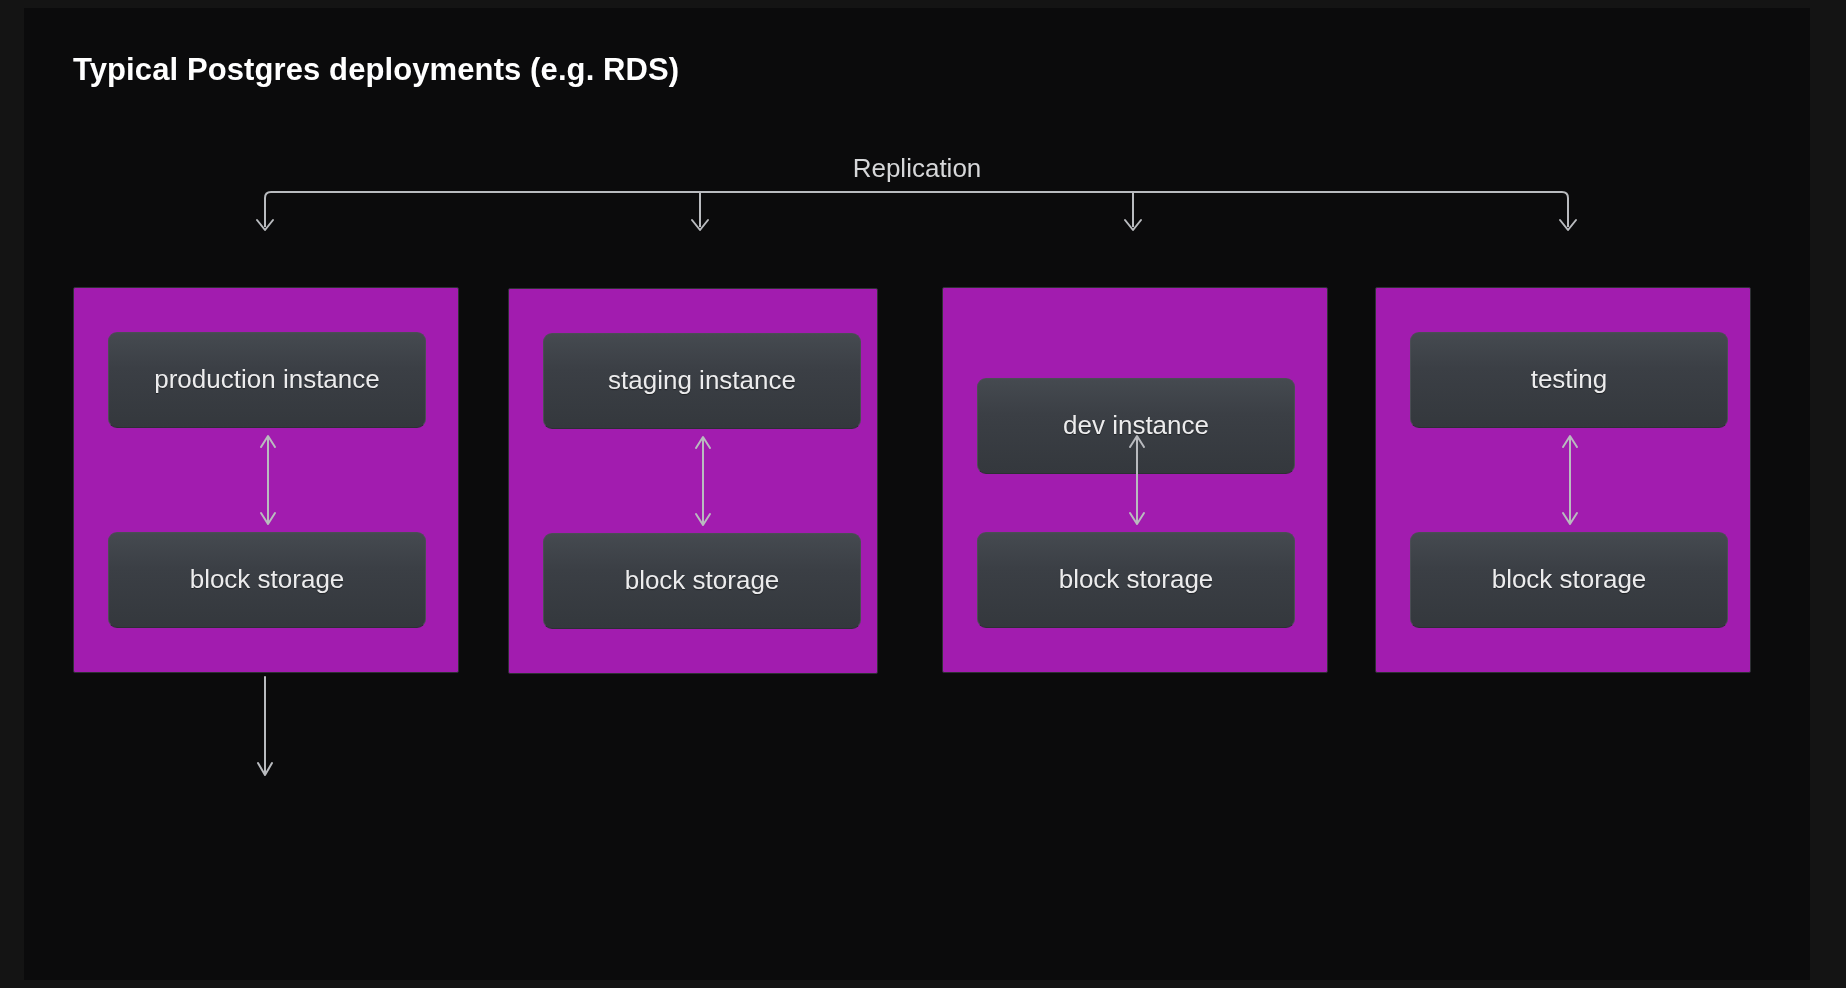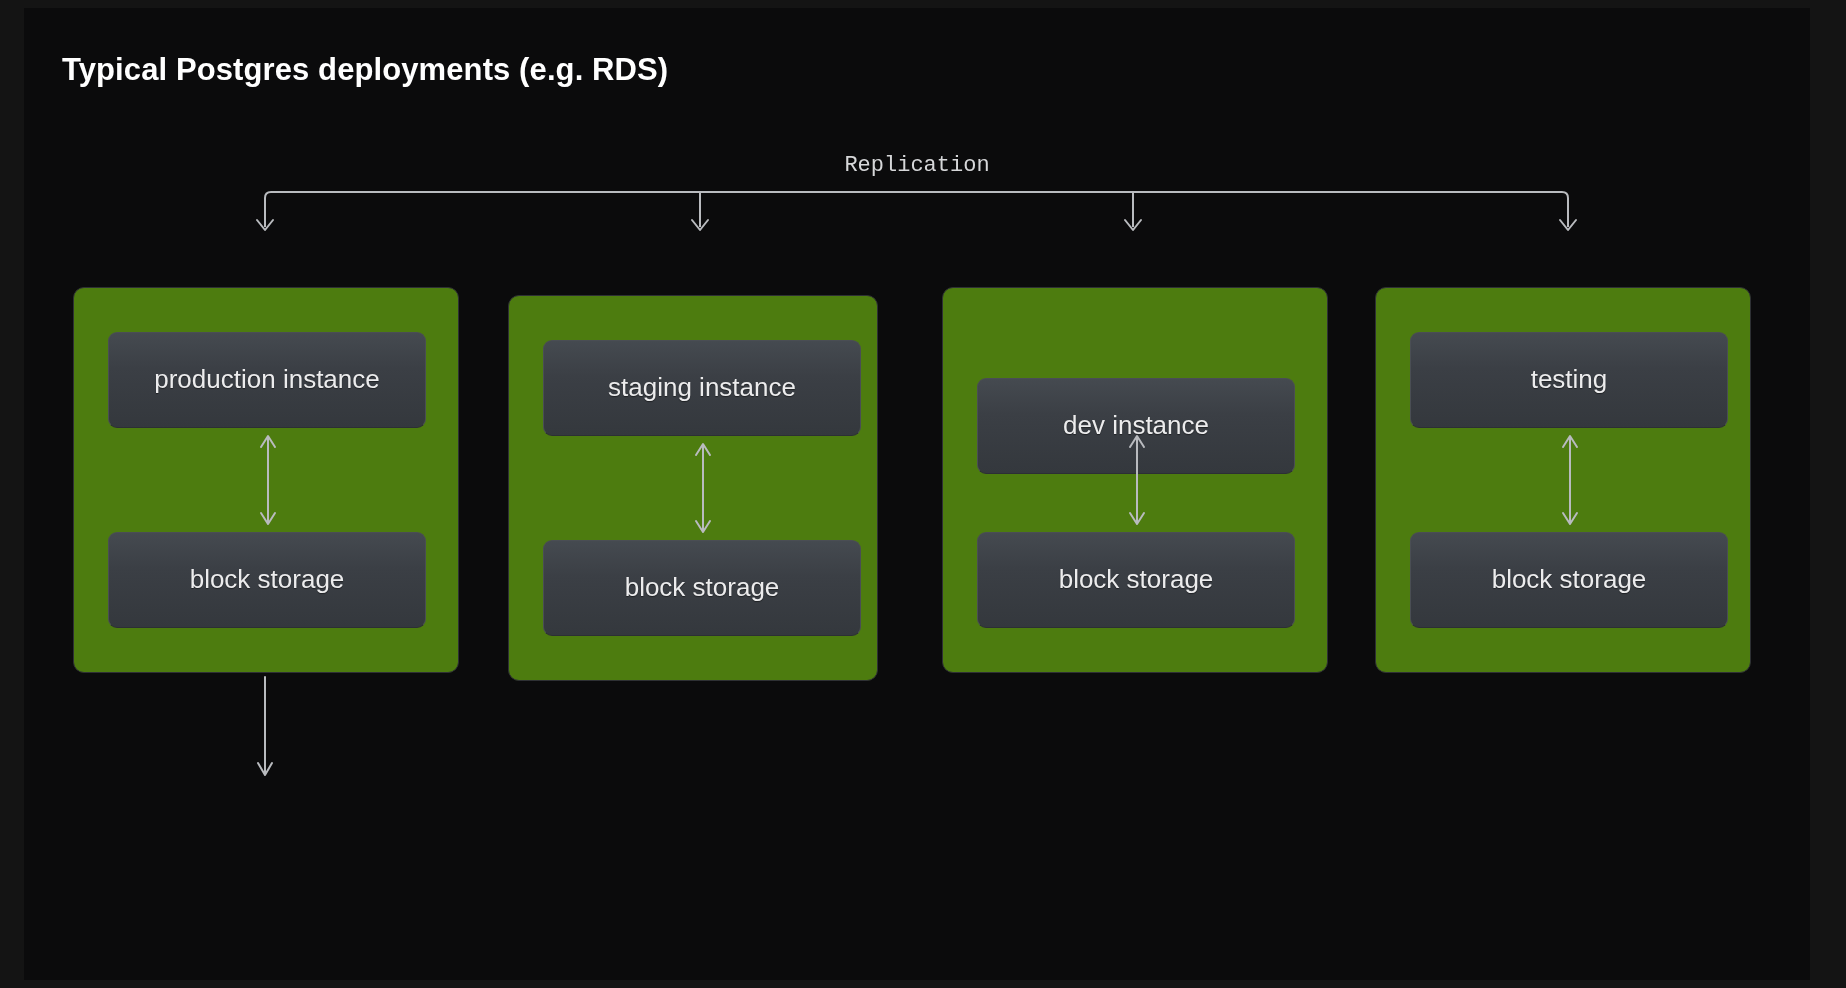--- a/index.html
+++ b/index.html
@@ -8,35 +8,35 @@
     background:#141414;
     font-family:"Liberation Sans", sans-serif;
     overflow:hidden;
   }
   #panel{
     position:absolute;left:24px;top:8px;width:1786px;height:972px;
     background:#0b0b0c;
     overflow:hidden;
   }
   #title{
-    position:absolute;left:38px;top:44px;
+    position:absolute;left:49px;top:44px;
     font-size:31px;font-weight:bold;color:#ffffff;
     letter-spacing:.1px;white-space:nowrap;
   }
   #replication-label{
     position:absolute;left:0;top:145px;width:1786px;
     text-align:center;
-    font-size:22px;color:#d6d7d9;font-family:Liberation Mono, monospace;
+    font-size:26px;color:#d6d7d9;
   }
   .bus-svg{position:absolute;left:0;top:0;width:1786px;height:972px;pointer-events:none;}
   .group-box{
     position:absolute;
     border:1px solid #2e3034;
-    border-radius:11px;
-    background:#4d7c0f;
+    border-radius:2px;
+    background:#a21caf;
     box-sizing:border-box;
   }
   .node{
     position:absolute;
     border-radius:9px;
     box-sizing:border-box;
     background:linear-gradient(180deg,#454a50 0%,#3b3f45 38%,#34383d 100%);
     border:1px solid #4a4e54;
     border-bottom-color:#2c2f34;
     color:#ececed;
@@ -77,21 +77,21 @@
     <svg class="arrow-svg" style="left:160px;top:140px;width:70px;height:104px;" viewBox="0 0 70 104">
       <g stroke="#b9bbbf" stroke-width="2" fill="none" stroke-linecap="round" stroke-linejoin="round">
         <path d="M 34 10 L 34 94"></path>
         <path d="M 27 19 L 34 8 L 41 19"></path>
         <path d="M 27 85 L 34 96 L 41 85"></path>
       </g>
     </svg>
     <div class="node" style="left:34px;top:244px;width:318px;height:96px;">block storage</div>
   </div>
 
-  <div class="group-box" style="left:484px;top:287px;width:370px;height:386px;padding-left:41px;">
+  <div class="group-box" style="left:484px;top:280px;width:370px;height:386px;padding-left:41px;">
     <div class="node" style="left:34px;top:44px;width:318px;height:96px;">staging instance</div>
     <svg class="arrow-svg" style="left:160px;top:140px;width:70px;height:104px;" viewBox="0 0 70 104">
       <g stroke="#b9bbbf" stroke-width="2" fill="none" stroke-linecap="round" stroke-linejoin="round">
         <path d="M 34 10 L 34 94"></path>
         <path d="M 27 19 L 34 8 L 41 19"></path>
         <path d="M 27 85 L 34 96 L 41 85"></path>
       </g>
     </svg>
     <div class="node" style="left:34px;top:244px;width:318px;height:96px;">block storage</div>
   </div>

